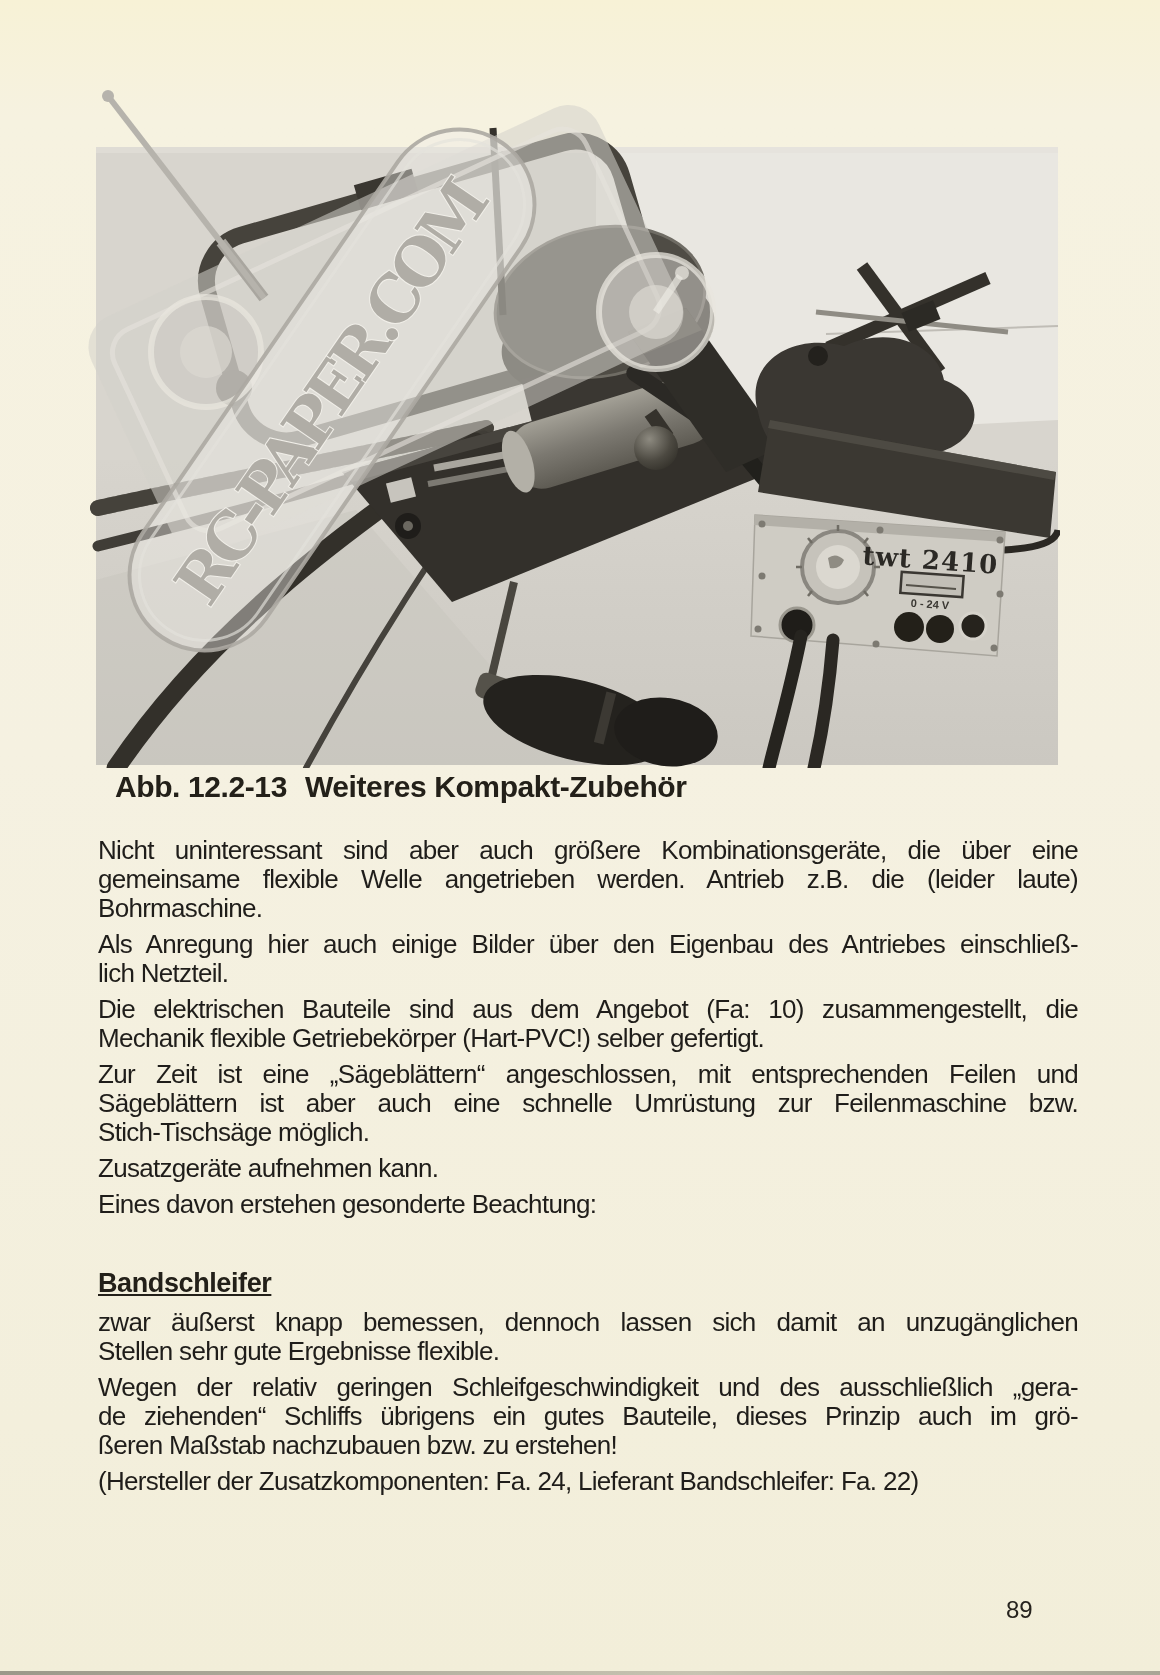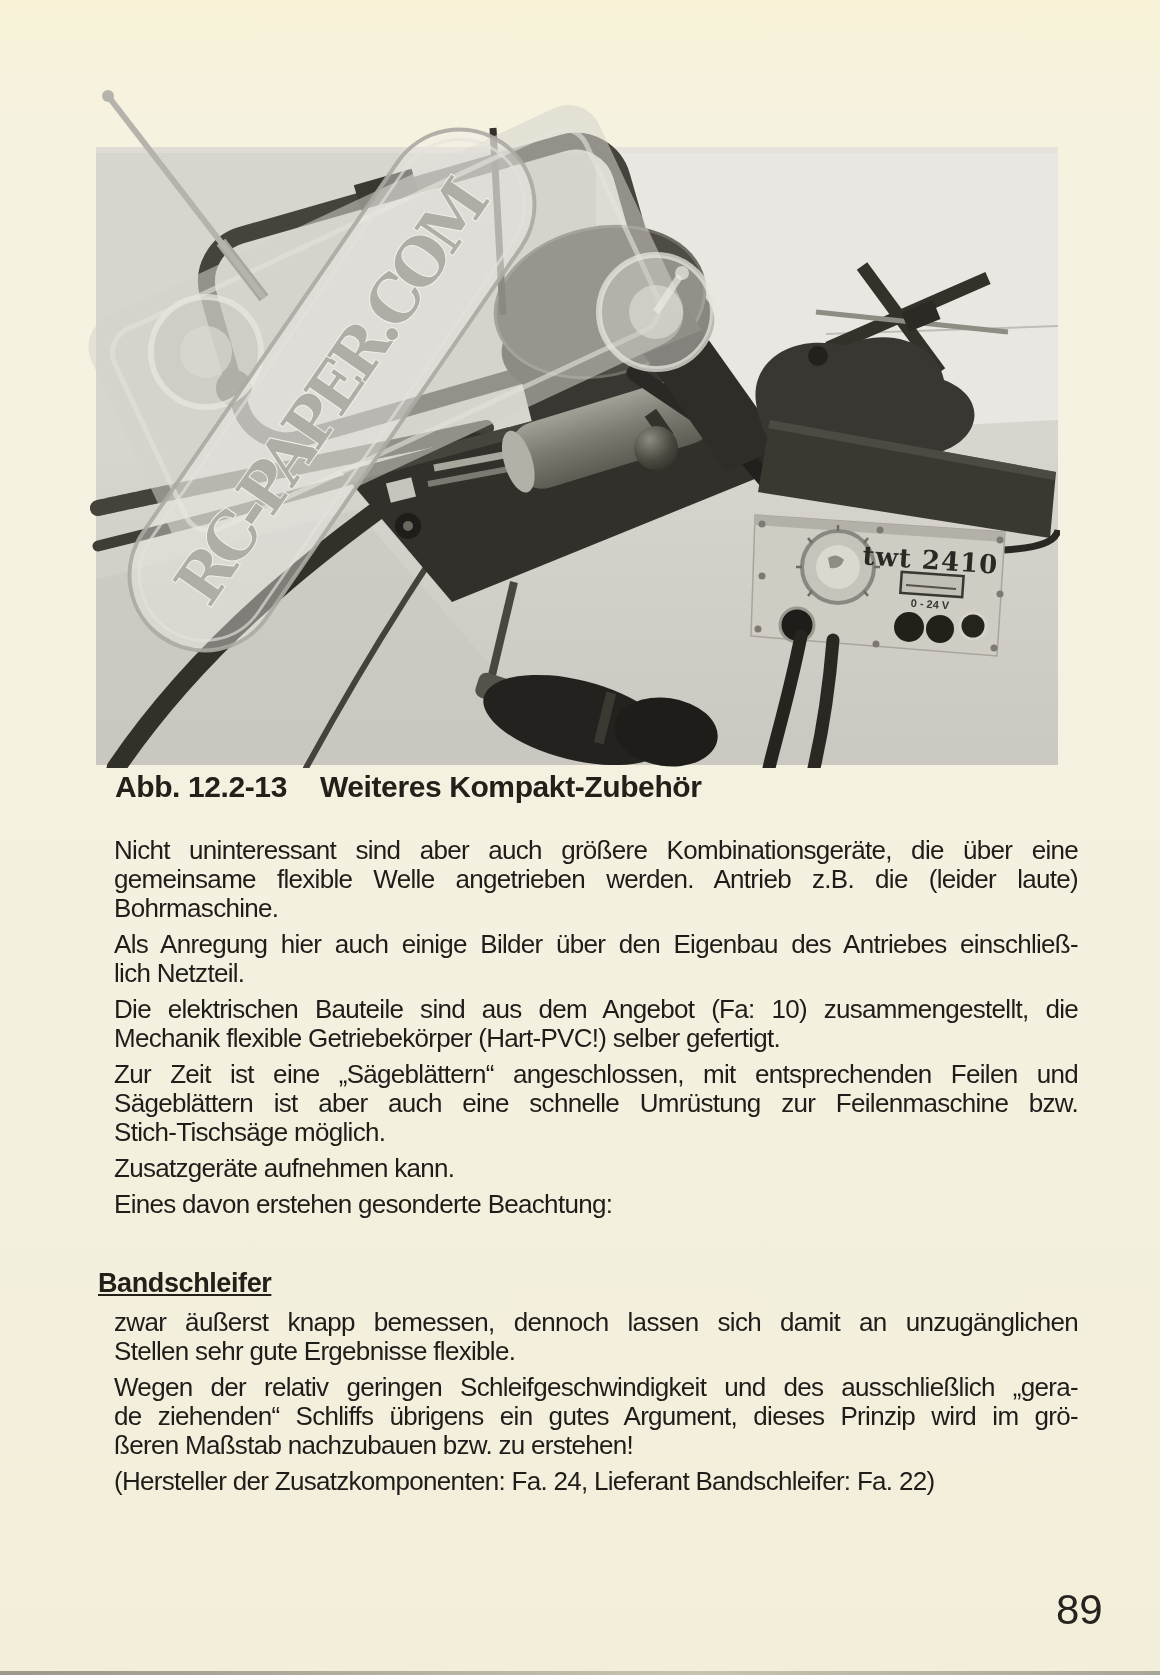--- a/index.html
+++ b/index.html
@@ -6,33 +6,33 @@
   .page{
     position:relative; width:1160px; height:1675px; overflow:hidden;
     background:linear-gradient(180deg,#f7f2d6 0%,#f6f2e0 7%,#f5f1e1 45%,#f3efdc 85%,#f2eed9 100%);
     font-family:"Liberation Sans",sans-serif; color:#1f1d1a;
   }
   .photo{position:absolute;left:56px;top:80px;width:1004px;height:688px;}
   .caption{
     position:absolute;left:115px;top:771px;width:960px;
     font-weight:bold;font-size:30px;line-height:32px;letter-spacing:-0.4px;color:#232019;
   }
-  .caption .cap-title{margin-left:33px;}
+  .caption .cap-title{margin-left:18px;}
   .textcol{position:absolute;left:98px;top:836px;width:980px;}
-  .para{margin:0 0 7px 16px;}
+  .para{margin:0 0 7px 0;}
   .jl{
     font-size:26px;line-height:29px;letter-spacing:-0.7px;
     text-align:justify;text-align-last:justify;white-space:normal;color:#1f1d1a;
   }
   .jl.last{text-align-last:left;}
   .heading{
     margin:50px 0 10px 0;font-weight:bold;font-size:27px;line-height:29px;
     letter-spacing:-0.4px;color:#232019;text-decoration:underline;
   }
-  .pagenum{position:absolute;left:1056px;top:1592px;font-size:42px;line-height:36px;color:#26231e;}
+  .pagenum{position:absolute;left:1006px;top:1592px;font-size:24px;line-height:36px;color:#26231e;}
   .scan-edge{position:absolute;left:0;bottom:0;width:1160px;height:4px;
     background:linear-gradient(90deg,rgba(84,81,72,.55),rgba(120,116,104,.35) 60%,rgba(96,93,83,.5));}
 </style>
 </head>
 <body>
 
 <div class="page">
 
   <div class="photo">
     <svg width="1004" height="688" viewBox="0 0 1004 688" xmlns="http://www.w3.org/2000/svg">
@@ -227,21 +227,21 @@
 
     <div class="heading">Bandschleifer</div>
 
     <div class="para">
       <div class="jl">zwar äußerst knapp bemessen, dennoch lassen sich damit an unzugänglichen</div>
       <div class="jl last">Stellen sehr gute Ergebnisse flexible.</div>
     </div>
 
     <div class="para">
       <div class="jl">Wegen der relativ geringen Schleifgeschwindigkeit und des ausschließlich „gera-</div>
-      <div class="jl">de ziehenden“ Schliffs übrigens ein gutes Argument, dieses Prinzip wird im grö-</div>
+      <div class="jl">de ziehenden“ Schliffs übrigens ein gutes Bauteile, dieses Prinzip auch im grö-</div>
       <div class="jl last">ßeren Maßstab nachzubauen bzw. zu erstehen!</div>
     </div>
 
     <div class="para">
       <div class="jl last">(Hersteller der Zusatzkomponenten: Fa. 24, Lieferant Bandschleifer: Fa. 22)</div>
     </div>
 
   </div>
 
   <div class="pagenum">89</div>

